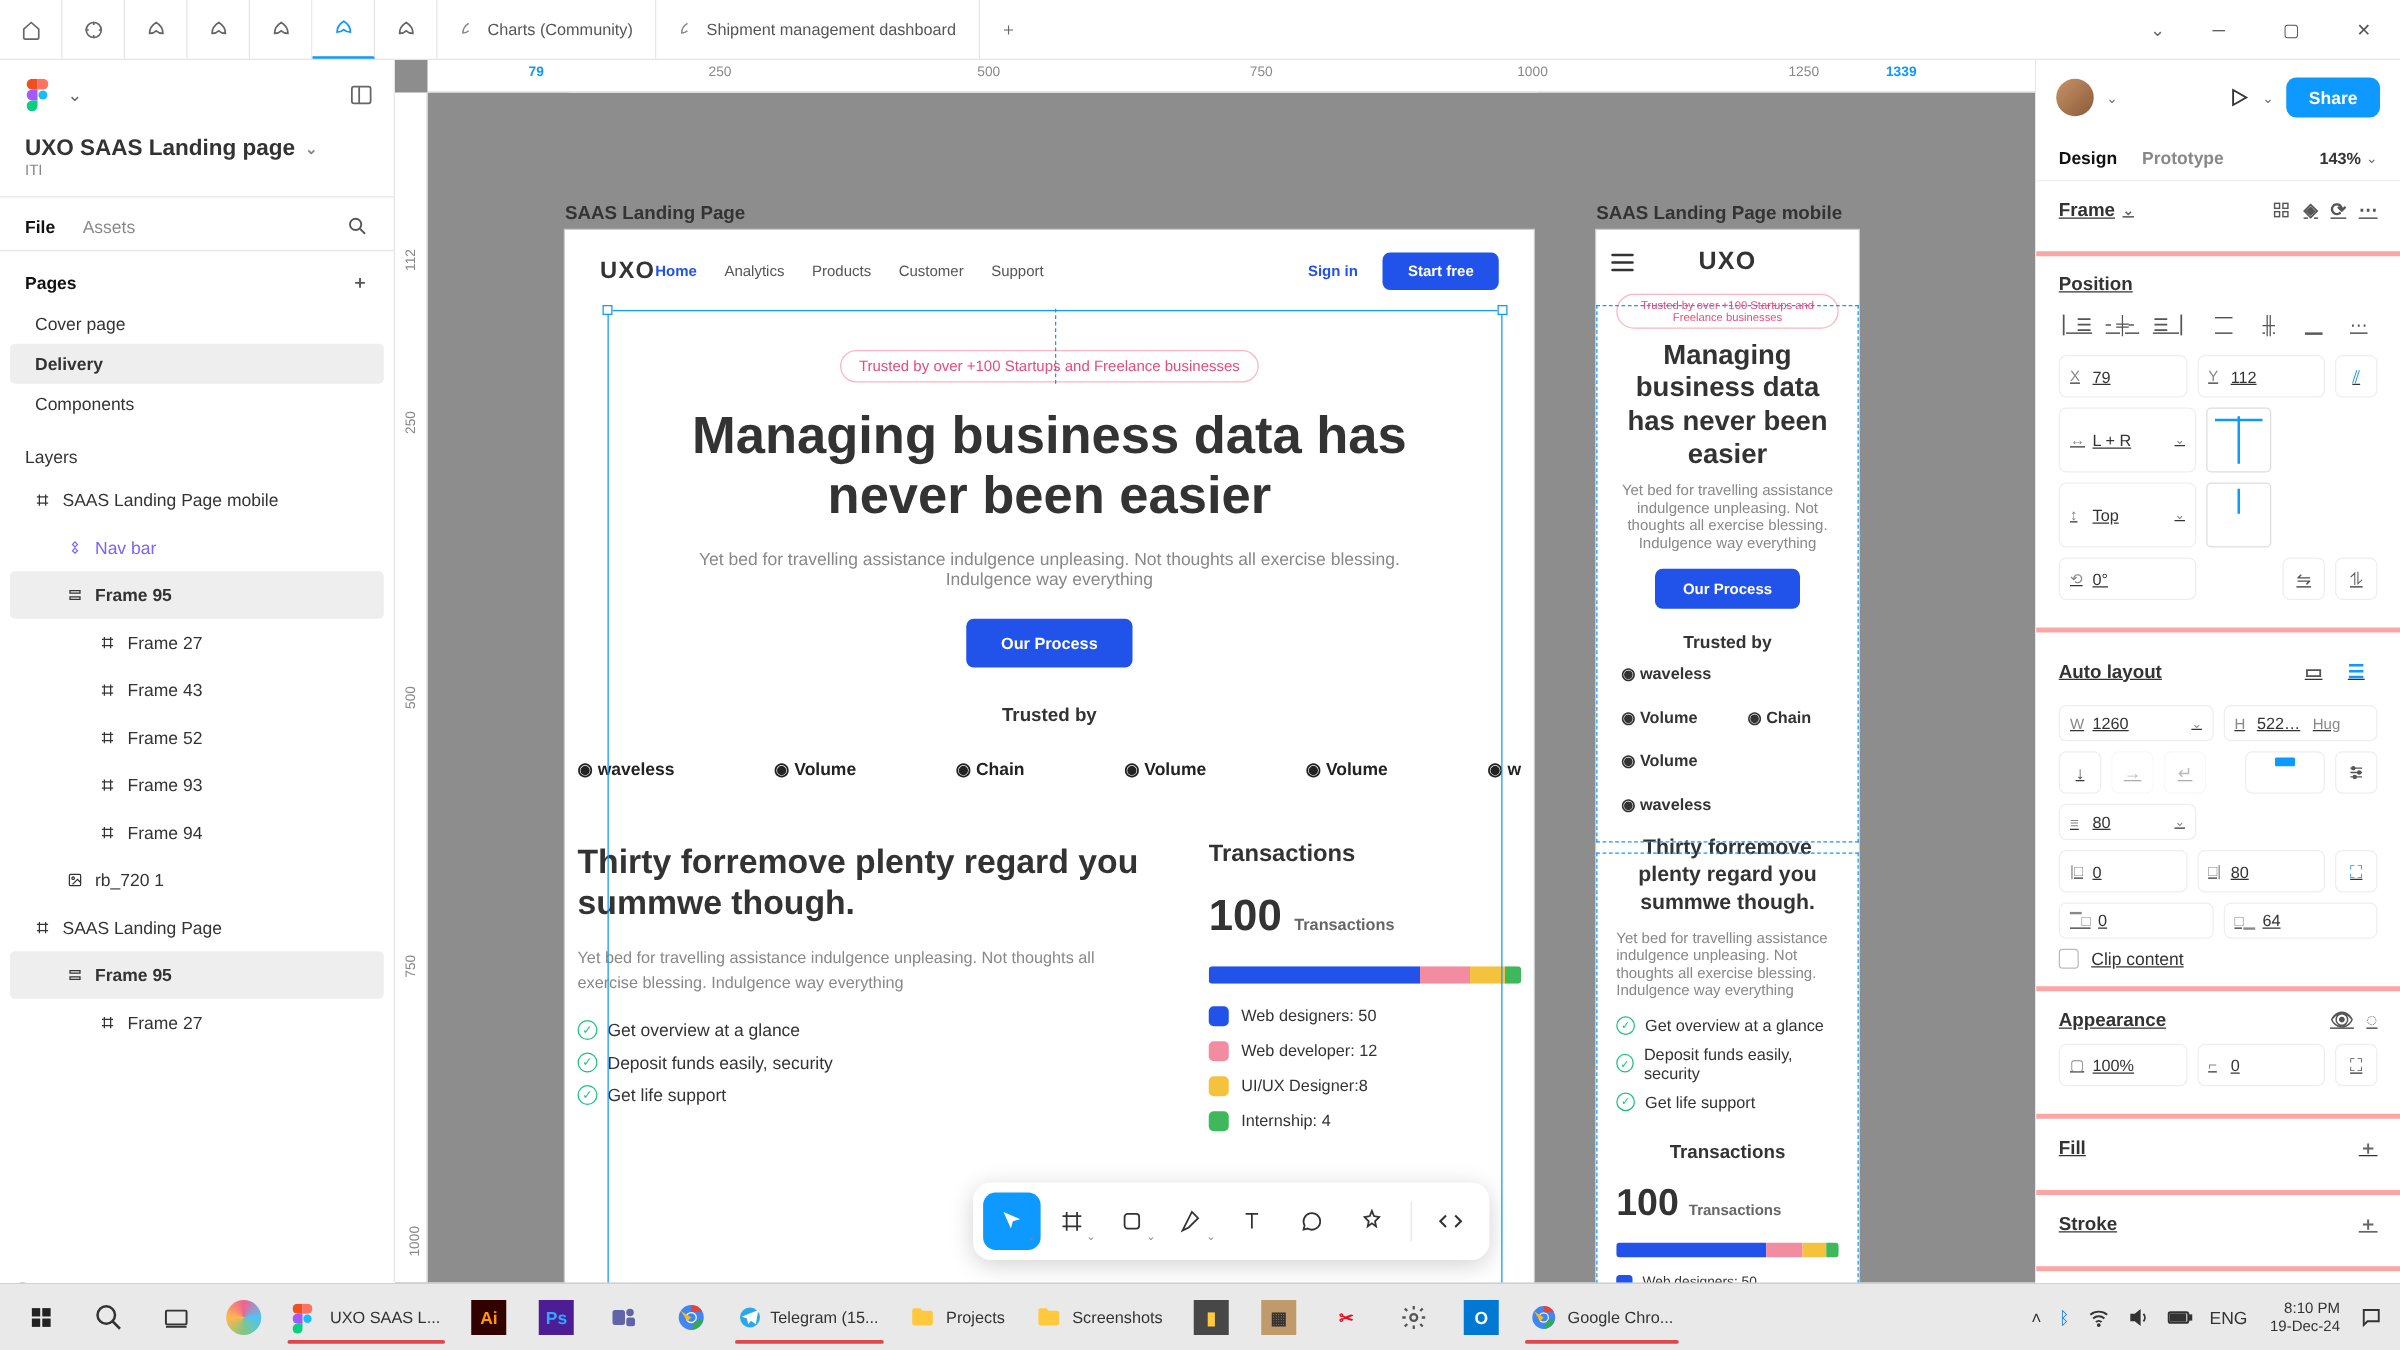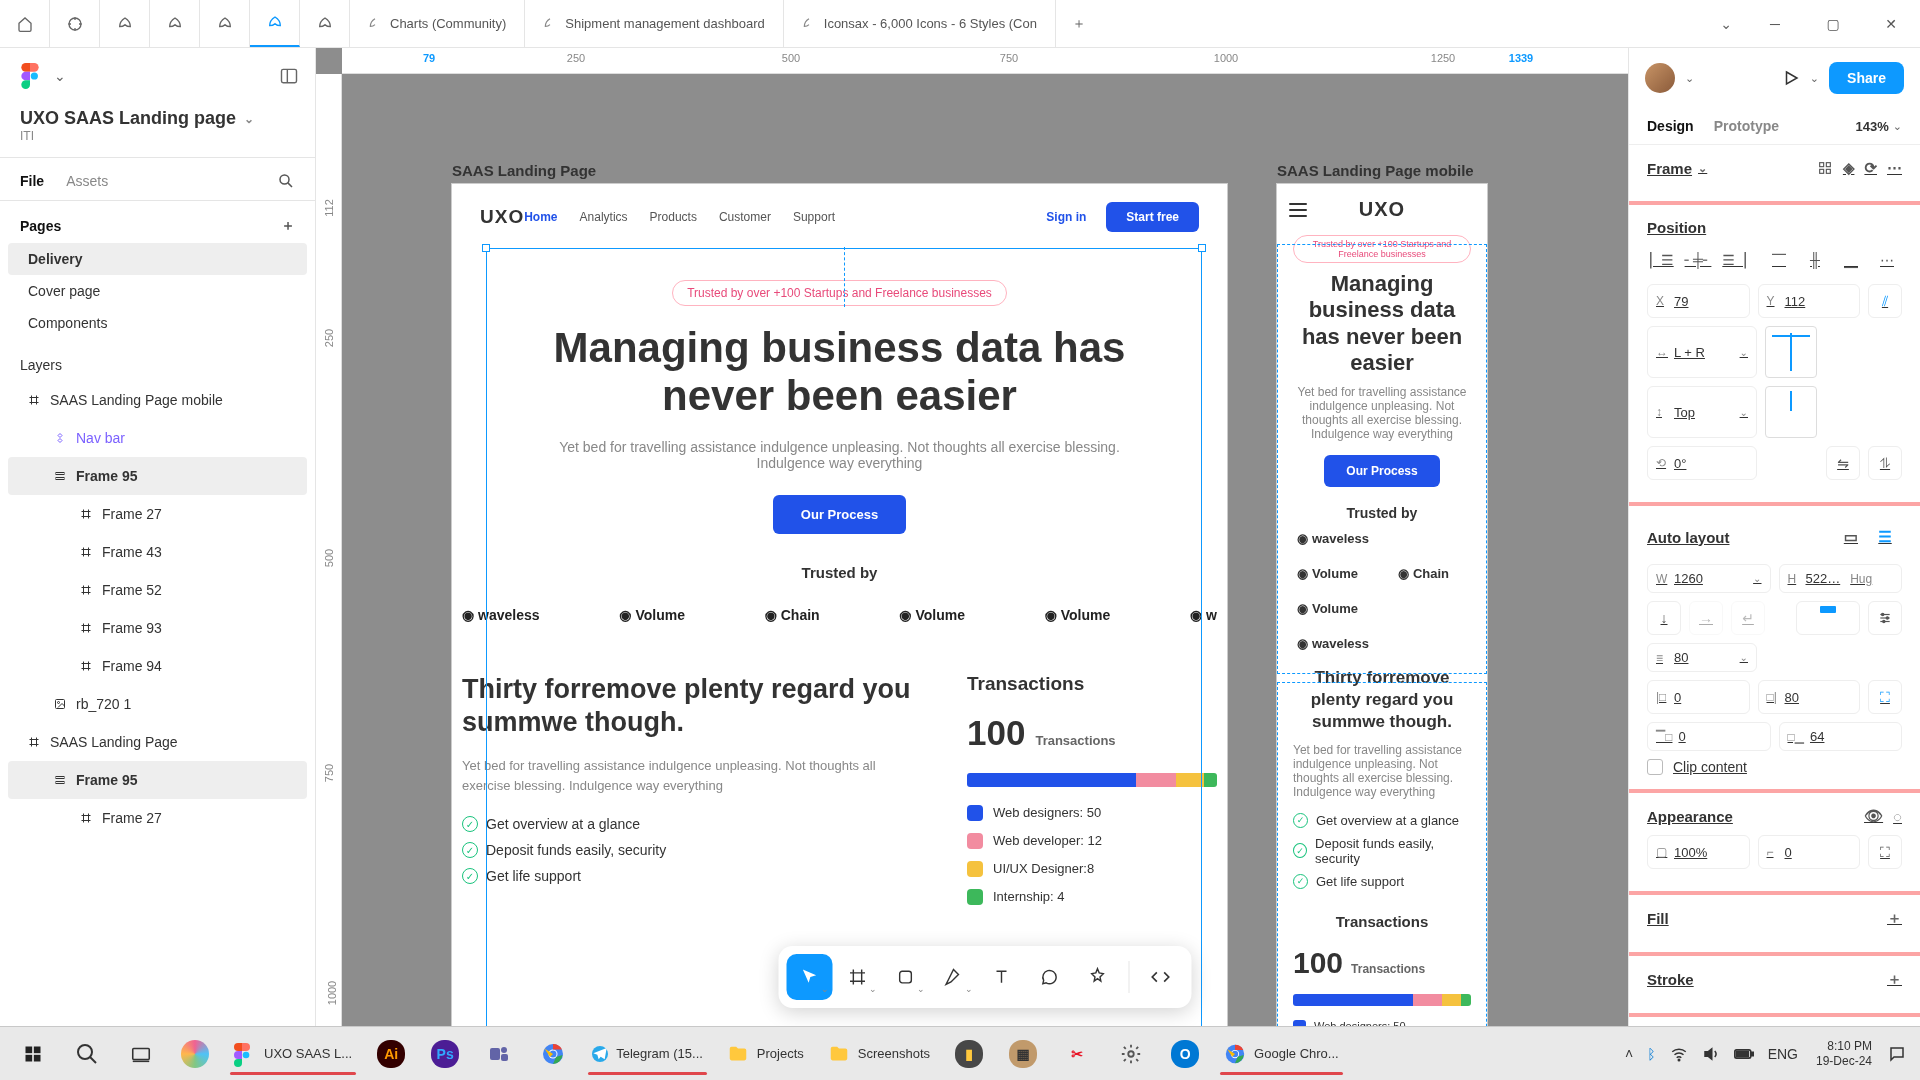--- a/index.html
+++ b/index.html
@@ -148,21 +148,21 @@
 .right .constraint-box { flex:0 0 52px;height:52px;border:1px solid #ddd;position:relative;border-radius:4px;}
 .right .constraint-box .cv{position:absolute;width:2px;background:#0d99ff;top:6px;bottom:6px;}
 .right .constraint-box .ch{position:absolute;height:2px;background:#0d99ff;left:6px;right:6px;}
 .right .mini { font-size:12px;color:#888;}
 .right .plus-btn { color:#666; }
 .help-fab .circ{width:36px;height:36px;border-radius:50%;background:#222;color:#fff;display:flex;align-items:center;justify-content:center;font-weight:700;}
 
 
 .taskbar { position:fixed; bottom:0; left:0; right:0; height:54px; background:#e9e9e9; display:flex; align-items:center; padding:0 6px; border-top:1px solid #c8c8c8;}
 .taskbar .tb { width:54px; height:46px; display:flex; align-items:center; justify-content:center; position:relative;}
-.taskbar .tb .ic{width:28px;height:28px;border-radius:13px;display:flex;align-items:center;justify-content:center;font-size:14px;font-weight:700;}
+.taskbar .tb .ic{width:28px;height:28px;border-radius:0;display:flex;align-items:center;justify-content:center;font-size:14px;font-weight:700;}
 .taskbar .tb-label { display:flex;align-items:center;gap:8px;height:46px;padding:0 12px;font-size:13px;position:relative;}
 .taskbar .tb-label.active::after{content:"";position:absolute;bottom:2px;left:8px;right:8px;height:3px;background:#e0474c;border-radius:2px;}
 .taskbar .grow{flex:1;}
 .taskbar .tray { display:flex; align-items:center; gap:14px; padding:0 10px; color:#333;}
 .taskbar .clock { text-align:right; font-size:12px; line-height:1.2; padding:0 8px; }
 .taskbar .notif { width:34px;height:46px;display:flex;align-items:center;justify-content:center;color:#333;}
 
 svg { display:block; }
 </style>
 </head>
@@ -209,26 +209,20 @@
       <svg width="14" height="14" viewBox="0 0 24 24" fill="none" stroke="currentColor" stroke-width="2">
         <path d="M12 3c-5 3-8 8-8 13 3 0 6-1 8-3"></path>
       </svg>
       <span>Charts (Community)</span>
     </div>
   <div class="tab">
       <svg width="14" height="14" viewBox="0 0 24 24" fill="none" stroke="currentColor" stroke-width="2">
         <path d="M12 3c-5 3-8 8-8 13 3 0 6-1 8-3"></path>
       </svg>
       <span>Shipment management dashboard</span>
-    </div>
-  <div class="tab" style="max-width:280px">
-      <svg width="14" height="14" viewBox="0 0 24 24" fill="none" stroke="currentColor" stroke-width="2">
-        <path d="M12 3c-5 3-8 8-8 13 3 0 6-1 8-3"></path>
-      </svg>
-      <span>Iconsax - 6,000 Icons - 6 Styles (Con</span>
     </div>
   <div class="tab-plus">＋</div>
   <div class="spacer"></div>
   <div class="chev">⌄</div>
   <div class="winbtn">─</div>
   <div class="winbtn">▢</div>
   <div class="winbtn">✕</div>
 </div>
 
 <div class="app">
@@ -268,22 +262,22 @@
             <line x1="20" y1="20" x2="14.5" y2="14.5"></line>
           </svg>
         </span>
     </div>
     <div class="pages-head">
         <span>Pages</span>
         <span class="grow"></span>
         <span style="color:#555">＋</span>
       </div>
     <div id="pages-list">
+        <div class="page-item">Cover page</div>
         <div class="page-item selected">Delivery</div>
-        <div class="page-item">Cover page</div>
         <div class="page-item">Components</div>
       </div>
     <div class="layers-head">Layers</div>
     <div class="layers" id="layers-list">
         <div class="layer">
           <span class="indent0"></span>
           <span class="lyr-icon">
             <svg width="12" height="12" viewBox="0 0 24 24" fill="none" stroke="currentColor" stroke-width="2">
               <line x1="7" y1="3" x2="7" y2="21"></line>
               <line x1="17" y1="3" x2="17" y2="21"></line>

